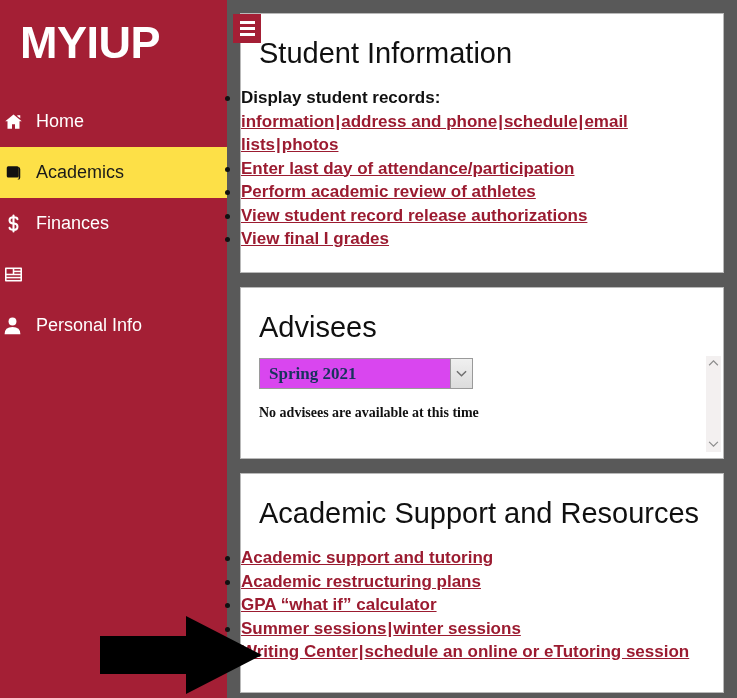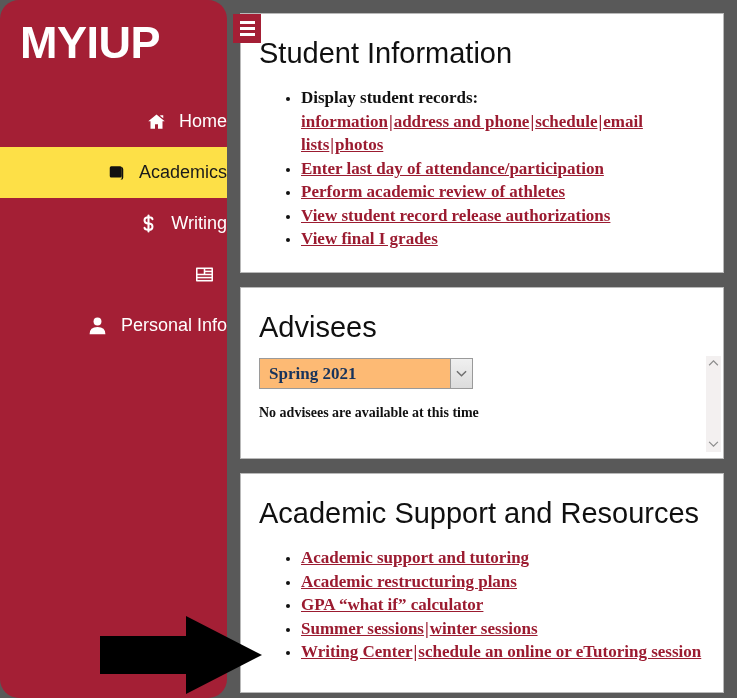--- a/index.html
+++ b/index.html
@@ -17,21 +17,20 @@
   }
 
   
   #sidebar {
     position: absolute;
     left: 0; top: 0;
     width: 227px;
     height: 698px;
     background: #A41F35;
     overflow: hidden;
-    border-radius: 19px;
   }
 
   #brand {
     color: #ffffff;
     font-size: 45px;
     font-weight: bold;
     letter-spacing: -0.5px;
     padding: 14px 0 0 20px;
     line-height: 58px;
     user-select: none;
@@ -40,21 +39,20 @@
   #nav { margin-top: 24px; }
 
   .nav-item {
     display: flex;
     align-items: center;
     height: 51px;
     padding-left: 3px;
     color: #ffffff;
     font-size: 18px;
     cursor: pointer;
-    justify-content: flex-end;
   }
   .nav-item.active {
     background: #fde047;
     color: #1a1a1a;
   }
 
   .nav-icon {
     width: 24px;
     height: 20px;
     display: inline-flex;
@@ -92,22 +90,21 @@
     color: #101010;
     padding: 20px 0 0 18px;
     line-height: 38px;
     letter-spacing: 0px;
   }
 
   
   .link-list {
     list-style: disc;
     margin: 14px 16px 0 0;
-    padding-left: 60px;
-    font-family: Liberation Serif, serif;
+    font-family: Liberation Sans, sans-serif;
     font-size: 17px;
     font-weight: bold;
     color: #111;
     line-height: 23.5px;
   }
   .link-list li { margin-bottom: 0px; }
   .link-list.tight li { margin-bottom: 0px; }
   .link-list li::marker { color: #111; font-size: 15px; }
 
   a.lnk {
@@ -120,21 +117,21 @@
   .sep { color: #9B1B30; font-weight: bold; padding: 0 1px; }
   .plain { color: #111; font-weight: bold; }
 
   
   .select-row { padding: 12px 0 0 18px; }
 
   .fake-select {
     width: 214px;
     height: 31px;
     border: 1px solid #9a9a9a;
-    background: #fdba74;
+    background: #d946ef;
     display: flex;
     align-items: center;
     font-family: "Liberation Serif", serif;
     font-size: 17px;
     font-weight: bold;
     color: #17335c;
     cursor: pointer;
     position: relative;
   }
   .fake-select .sel-val { padding-left: 9px; }
@@ -234,21 +231,21 @@
       <span class="nav-label">Academics</span>
     </div>
 
     <div class="nav-item">
       <span class="nav-icon">
         <svg width="21" height="19" viewBox="0 0 24 24" fill="none" stroke="#ffffff" stroke-width="2.6" stroke-linecap="round">
             <line x1="12" y1="2" x2="12" y2="22"></line>
             <path d="M17 6.5 q0 -2.5 -5 -2.5 q-5 0 -5 4 q0 4 5 4 q5 0 5 4 q0 4 -5 4 q-5 0 -5 -2.5"></path>
           </svg>
       </span>
-      <span class="nav-label">Writing</span>
+      <span class="nav-label">Finances</span>
     </div>
 
 
     <div class="nav-item">
       <span class="nav-icon">
         <svg width="21" height="17" viewBox="0 0 24 22" fill="#ffffff">
             <rect x="1" y="2" width="22" height="18" rx="1"></rect>
             <rect x="3" y="4" width="8" height="6" fill="#A41F35"></rect>
             <rect x="13" y="4" width="8" height="2" fill="#A41F35"></rect>
             <rect x="13" y="8" width="8" height="2" fill="#A41F35"></rect>

